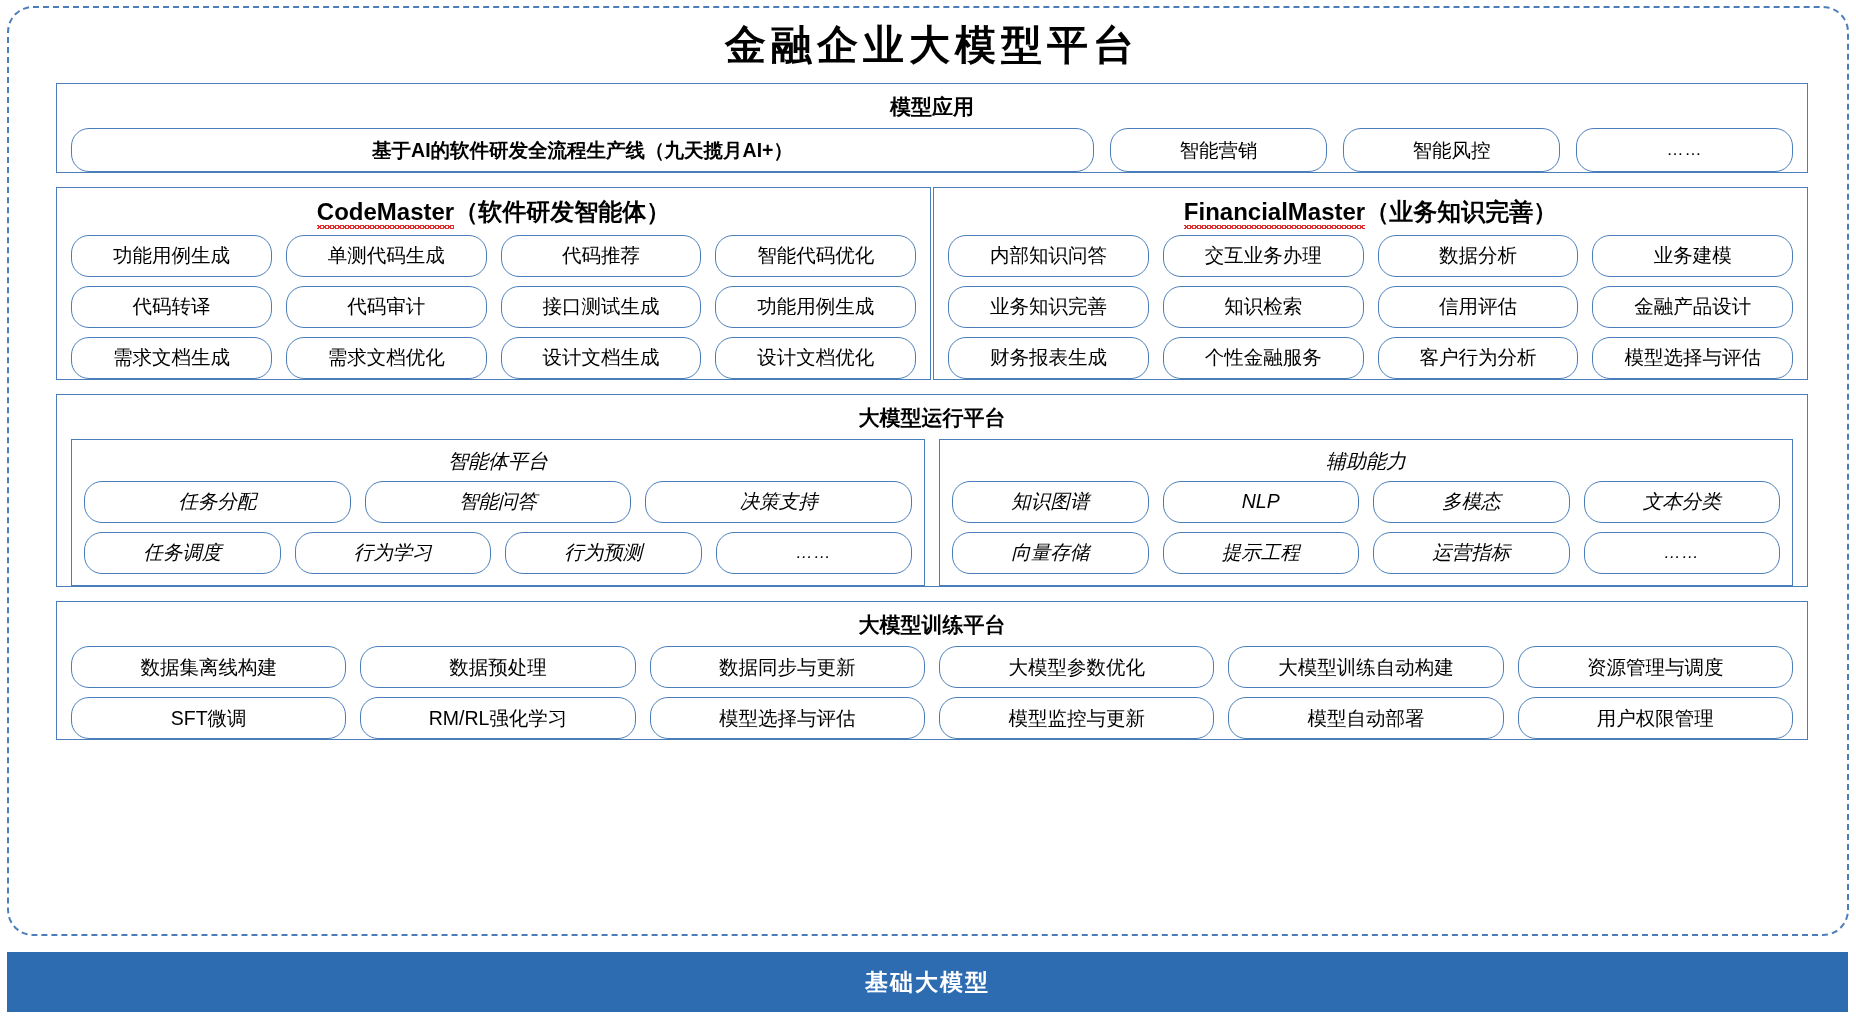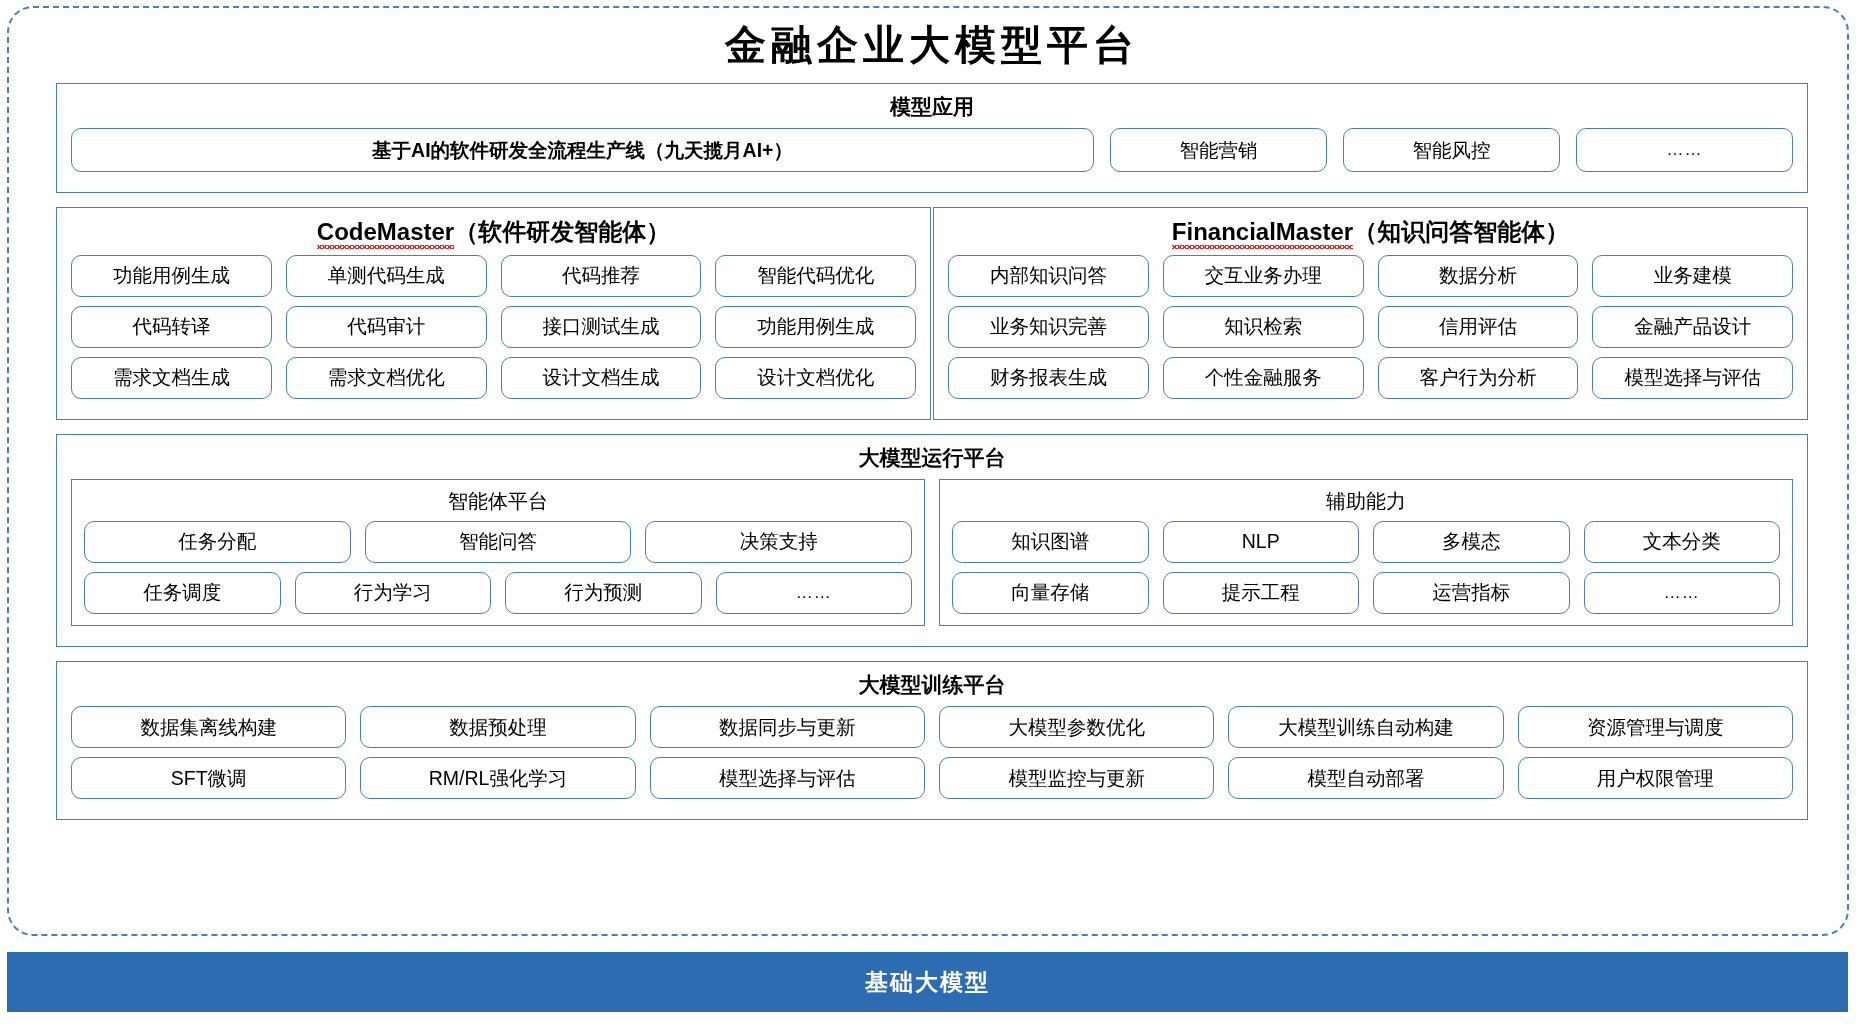--- a/index.html
+++ b/index.html
@@ -54,21 +54,21 @@
     line-height: 1.15;
     margin: 0 0 14px 0;
     color: #000;
   }
 
   
   .section {
     box-sizing: border-box;
     border: 1.4px solid #4a7ebb;
     background: #ffffff;
-    padding: 8px 14px 20px 14px;
+    padding: 8px 14px 0 14px;
     margin-bottom: 14px;
   }
   .section-title {
     text-align: center;
     font-size: 21px;
     font-weight: 700;
     margin: 3px 0 10px 0;
     line-height: 1.1;
   }
   .subsection-title {
@@ -76,21 +76,21 @@
     font-size: 20px;
     font-weight: 400;
     margin: 4px 0 9px 0;
     line-height: 1.1;
   }
 
   
   .chip {
     box-sizing: border-box;
     border: 1.3px solid #4a7ebb;
-    border-radius: 10px;
+    border-radius: 18px;
     background: #ffffff;
     height: 42px;
     display: flex;
     align-items: center;
     justify-content: center;
     font-size: 19.5px;
     font-weight: 400;
     white-space: nowrap;
     color: #000;
   }
@@ -156,20 +156,21 @@
       linear-gradient(45deg, transparent 42%, #e03131 42%, #e03131 58%, transparent 58%),
       linear-gradient(-45deg, transparent 42%, #e03131 42%, #e03131 58%, transparent 58%);
     background-size: 5px 4px;
     background-repeat: repeat-x;
   }
 
   
   .run-inner-row {
     display: flex;
     gap: 14px;
+    font-style: italic;
   }
   .run-panel {
     flex: 1 1 0;
     box-sizing: border-box;
     border: 1.3px solid #4a7ebb;
     background: #ffffff;
     padding: 6px 12px 11px 12px;
   }
 
   
@@ -236,21 +237,21 @@
         <div class="chip-row">
           <div class="chip">需求文档生成</div>
           <div class="chip">需求文档优化</div>
           <div class="chip">设计文档生成</div>
           <div class="chip">设计文档优化</div>
         </div>
       </div>
 
       <div class="section">
         <div class="agent-title">
-          <span class="misspell">FinancialMaster</span><span>（知识问答智能体）</span>
+          <span class="misspell">FinancialMaster</span><span>（业务知识完善）</span>
         </div>
         <div class="chip-row">
           <div class="chip">内部知识问答</div>
           <div class="chip">交互业务办理</div>
           <div class="chip">数据分析</div>
           <div class="chip">业务建模</div>
         </div>
         <div class="chip-row">
           <div class="chip">业务知识完善</div>
           <div class="chip">知识检索</div>

